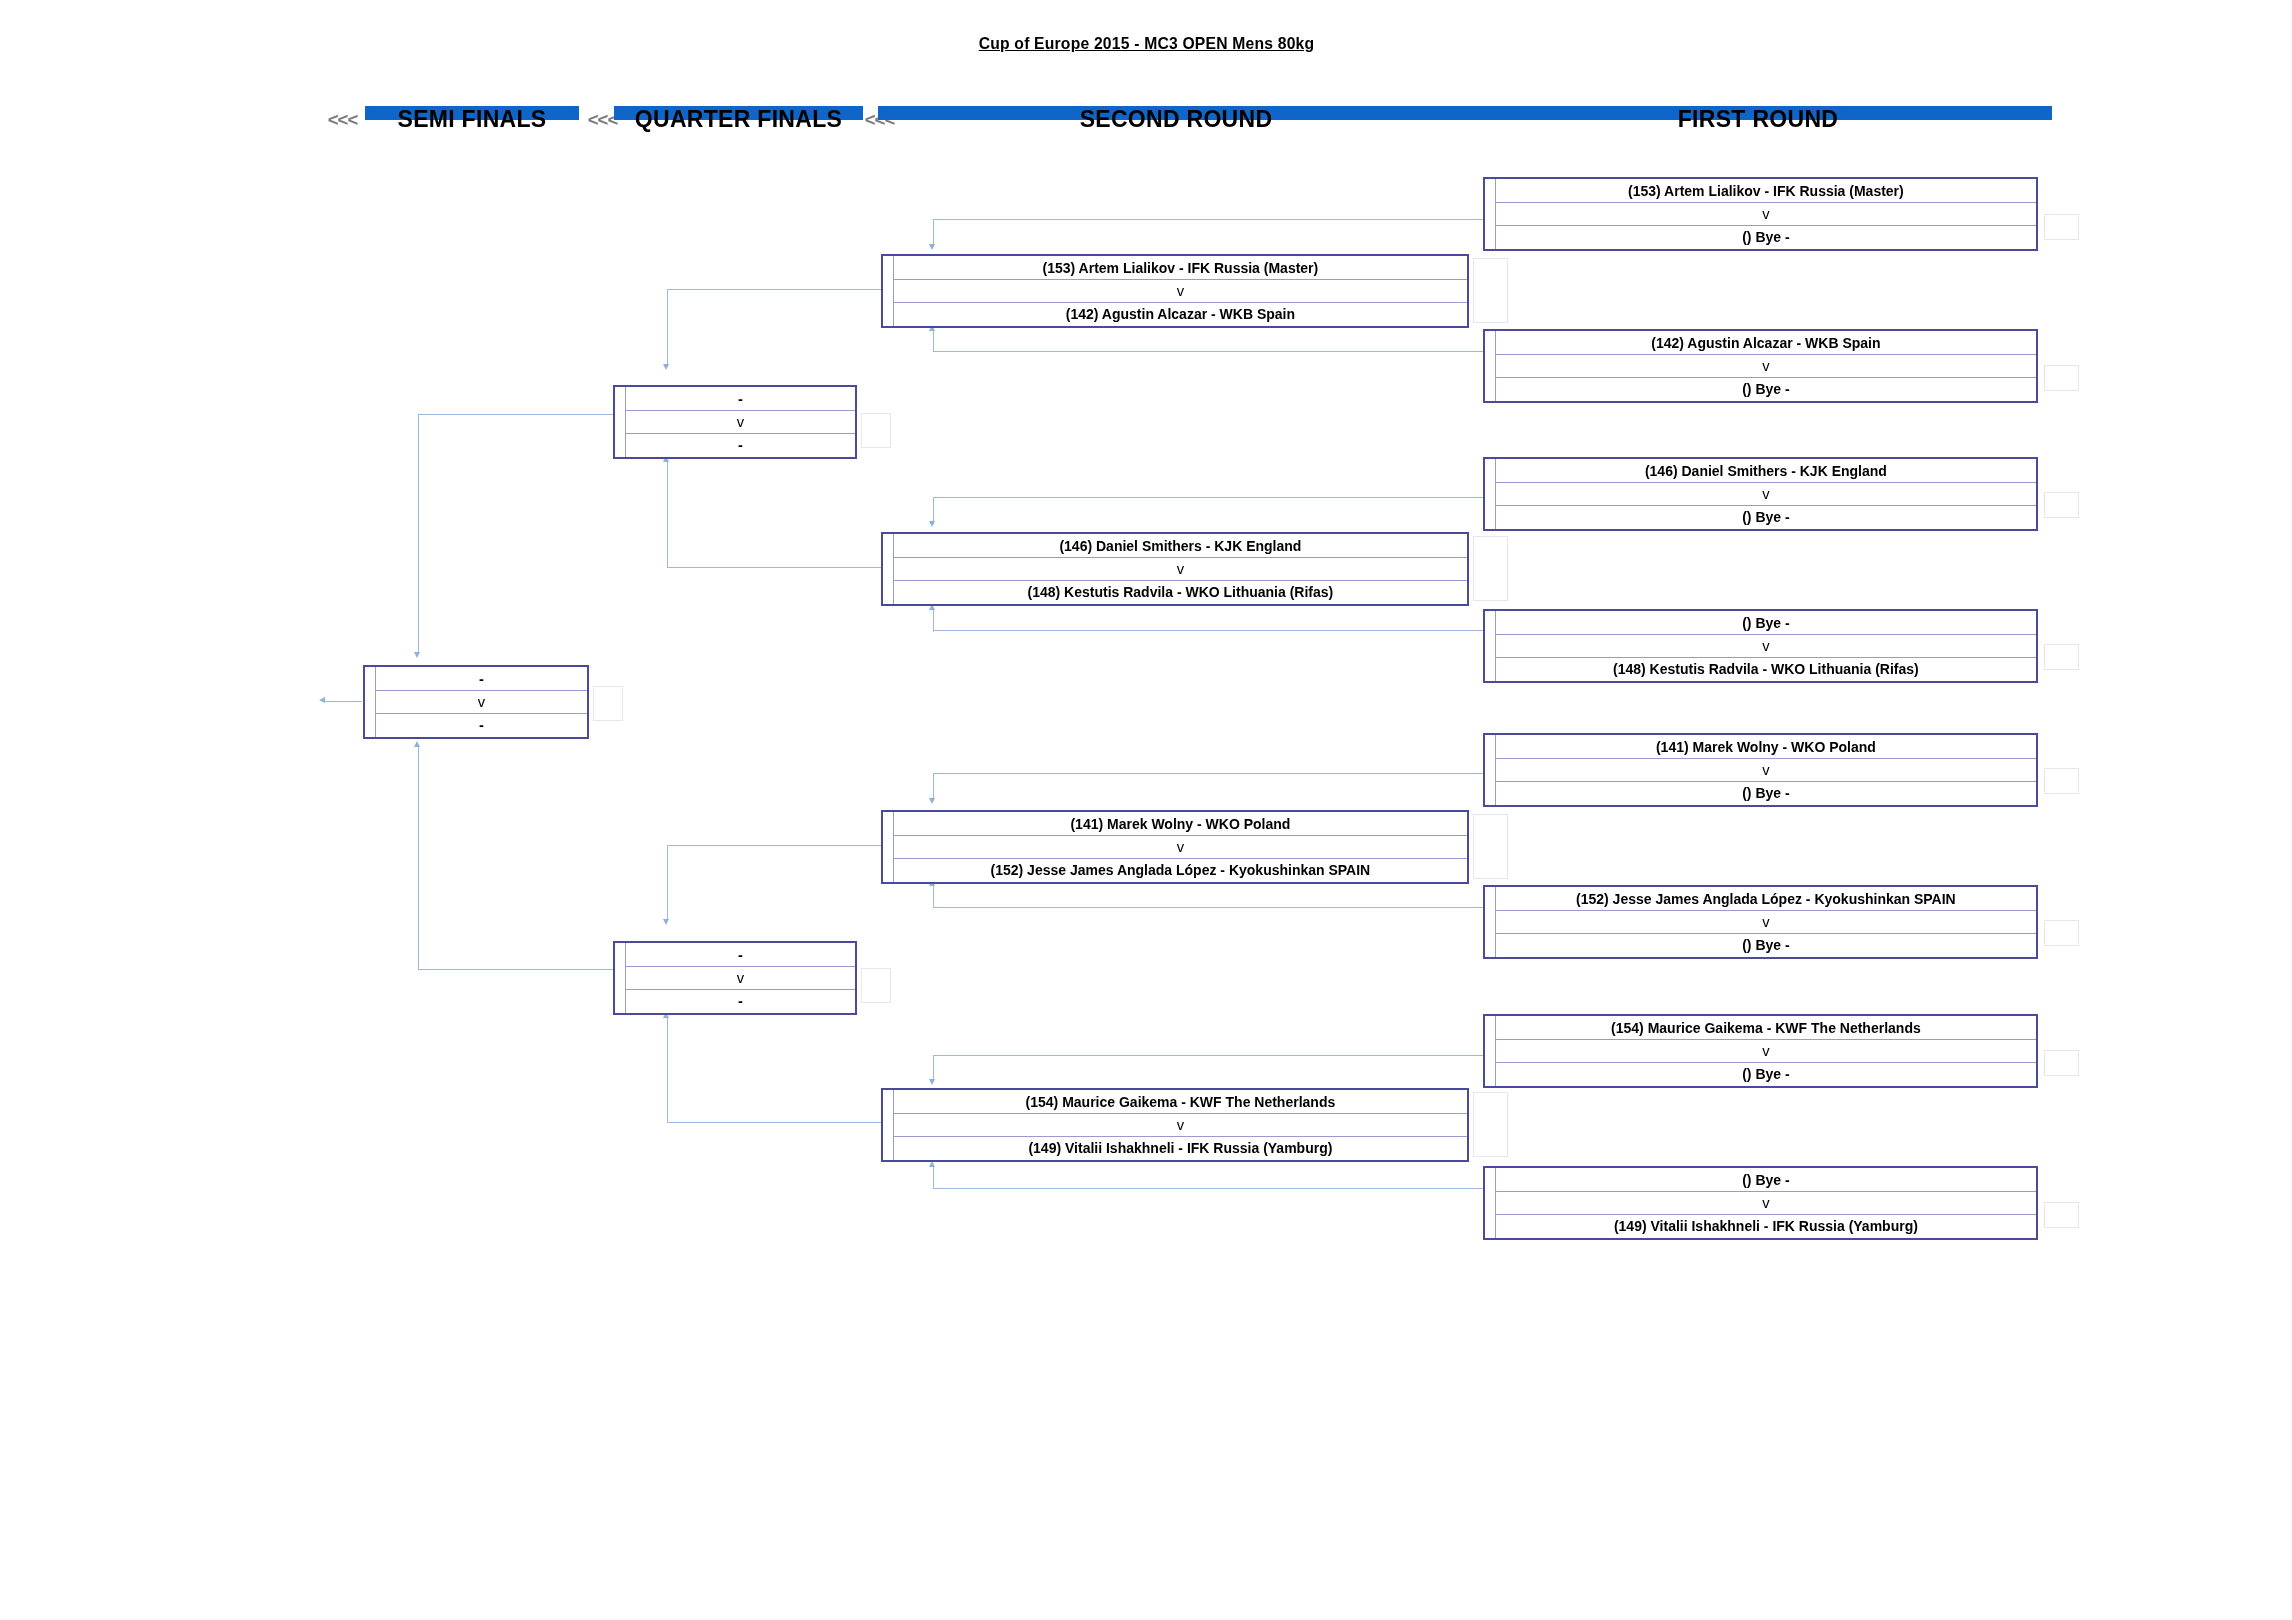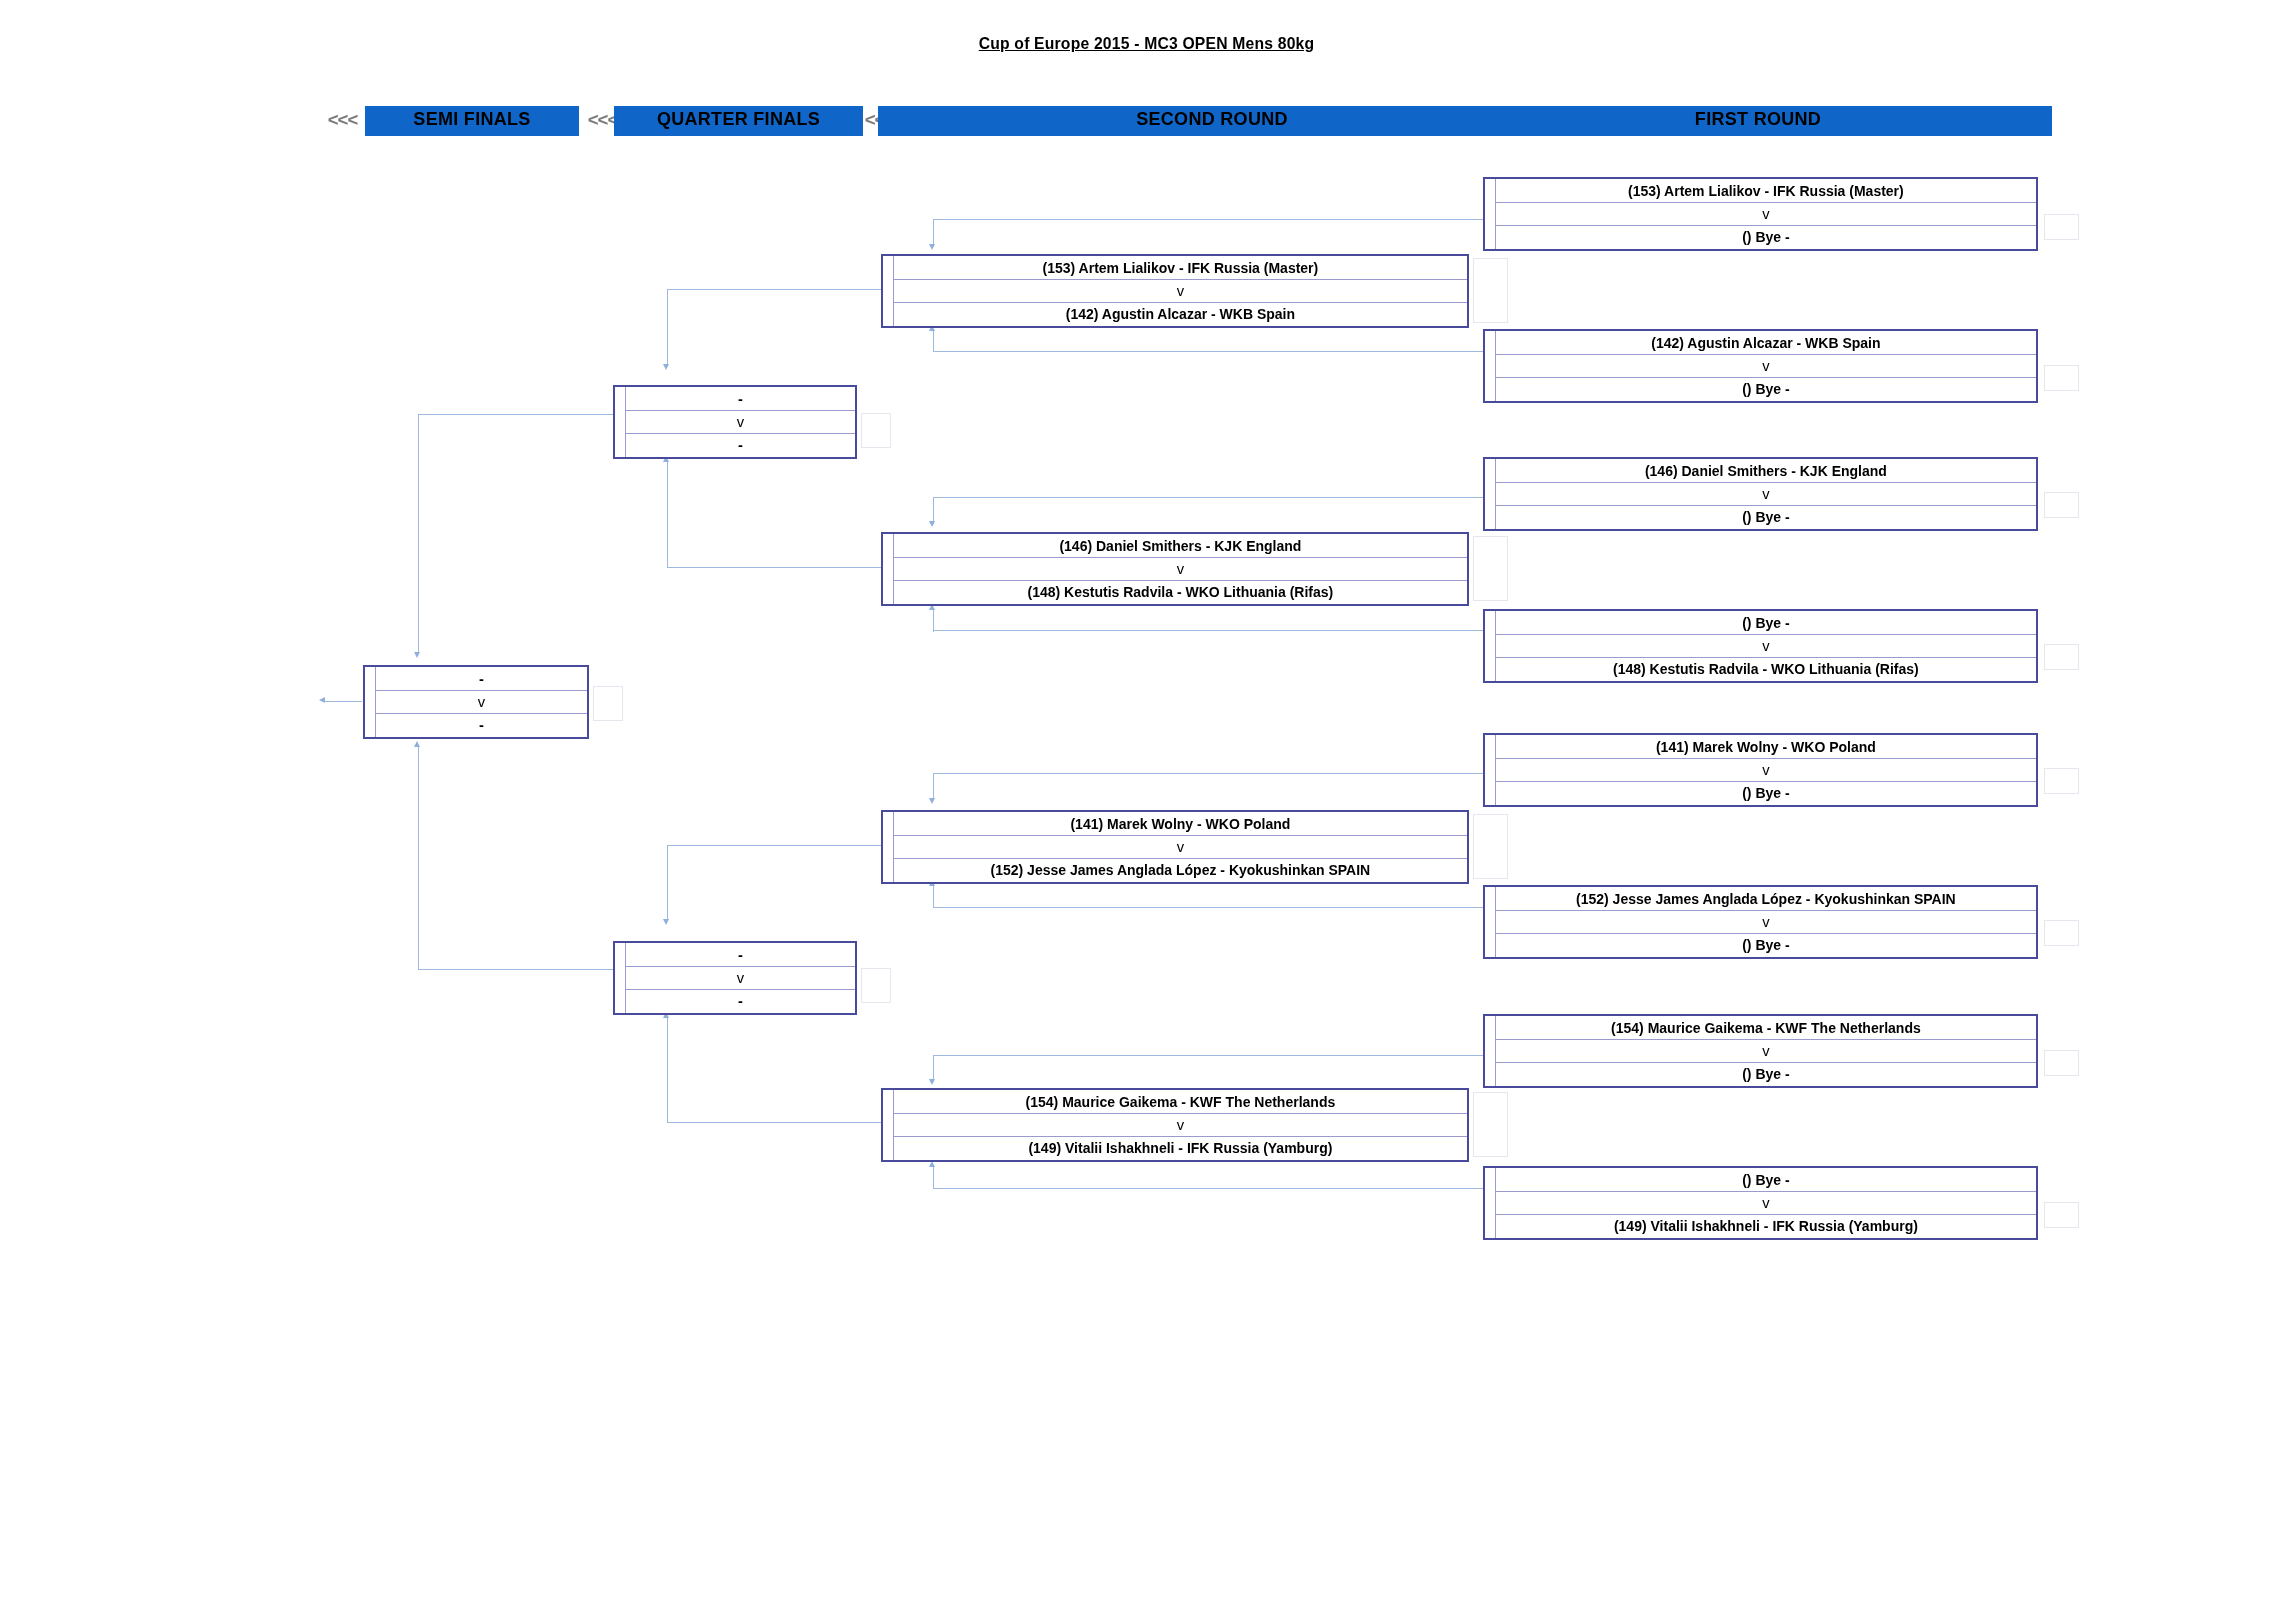--- a/index.html
+++ b/index.html
@@ -16,23 +16,23 @@
   .title{
     position:absolute;left:0;top:35px;width:2293px;
     text-align:center;
     font-size:15.7px;font-weight:bold;color:#000;
     text-decoration:underline;
     letter-spacing:0.2px;
   }
 
   
   .hdr{
-    position:absolute;height:30px;line-height:27.4px;
+    position:absolute;height:14px;line-height:27.4px;
     background:#1066c8;
-    color:#000;font-weight:bold;font-size:18px;
+    color:#000;font-weight:bold;font-size:23px;
     text-align:center;
     letter-spacing:0.3px;
   }
   .hdr-arrows{
     position:absolute;height:27.4px;line-height:27.4px;
     color:#7b7b7b;font-weight:bold;font-size:18.6px;
     text-align:center;letter-spacing:-1px;
   }
 
   
@@ -97,21 +97,21 @@
 
   <div class="title">Cup of Europe 2015 - MC3 OPEN Mens 80kg</div>
 
   <div class="hdr-arrows" style="left:320px;top:106px;width:45px;">&lt;&lt;&lt;</div>
   <div class="hdr" style="left:365px;top:106px;width:214px;">SEMI FINALS</div>
 
   <div class="hdr-arrows" style="left:580px;top:106px;width:45px;">&lt;&lt;&lt;</div>
   <div class="hdr" style="left:614px;top:106px;width:249px;">QUARTER FINALS</div>
 
   <div class="hdr-arrows" style="left:857px;top:106px;width:45px;">&lt;&lt;&lt;</div>
-  <div class="hdr" style="left:878px;top:106px;width:596px;padding-left:36px;">SECOND ROUND</div>
+  <div class="hdr" style="left:878px;top:106px;width:596px;">SECOND ROUND</div>
 
   <div class="hdr" style="left:1464px;top:106px;width:588px;">FIRST ROUND</div>
 
   <div class="hline" style="left:933px;top:219px;width:551px;"></div>
   <div class="vline" style="left:933px;top:219px;height:27.4px;"></div>
   <div class="arrow down" style="left:929px;top:244px;"></div>
 
   <div class="hline" style="left:933px;top:351px;width:551px;"></div>
   <div class="vline" style="left:933px;top:331px;height:20.6px;"></div>
   <div class="arrow up" style="left:929px;top:325px;"></div>

